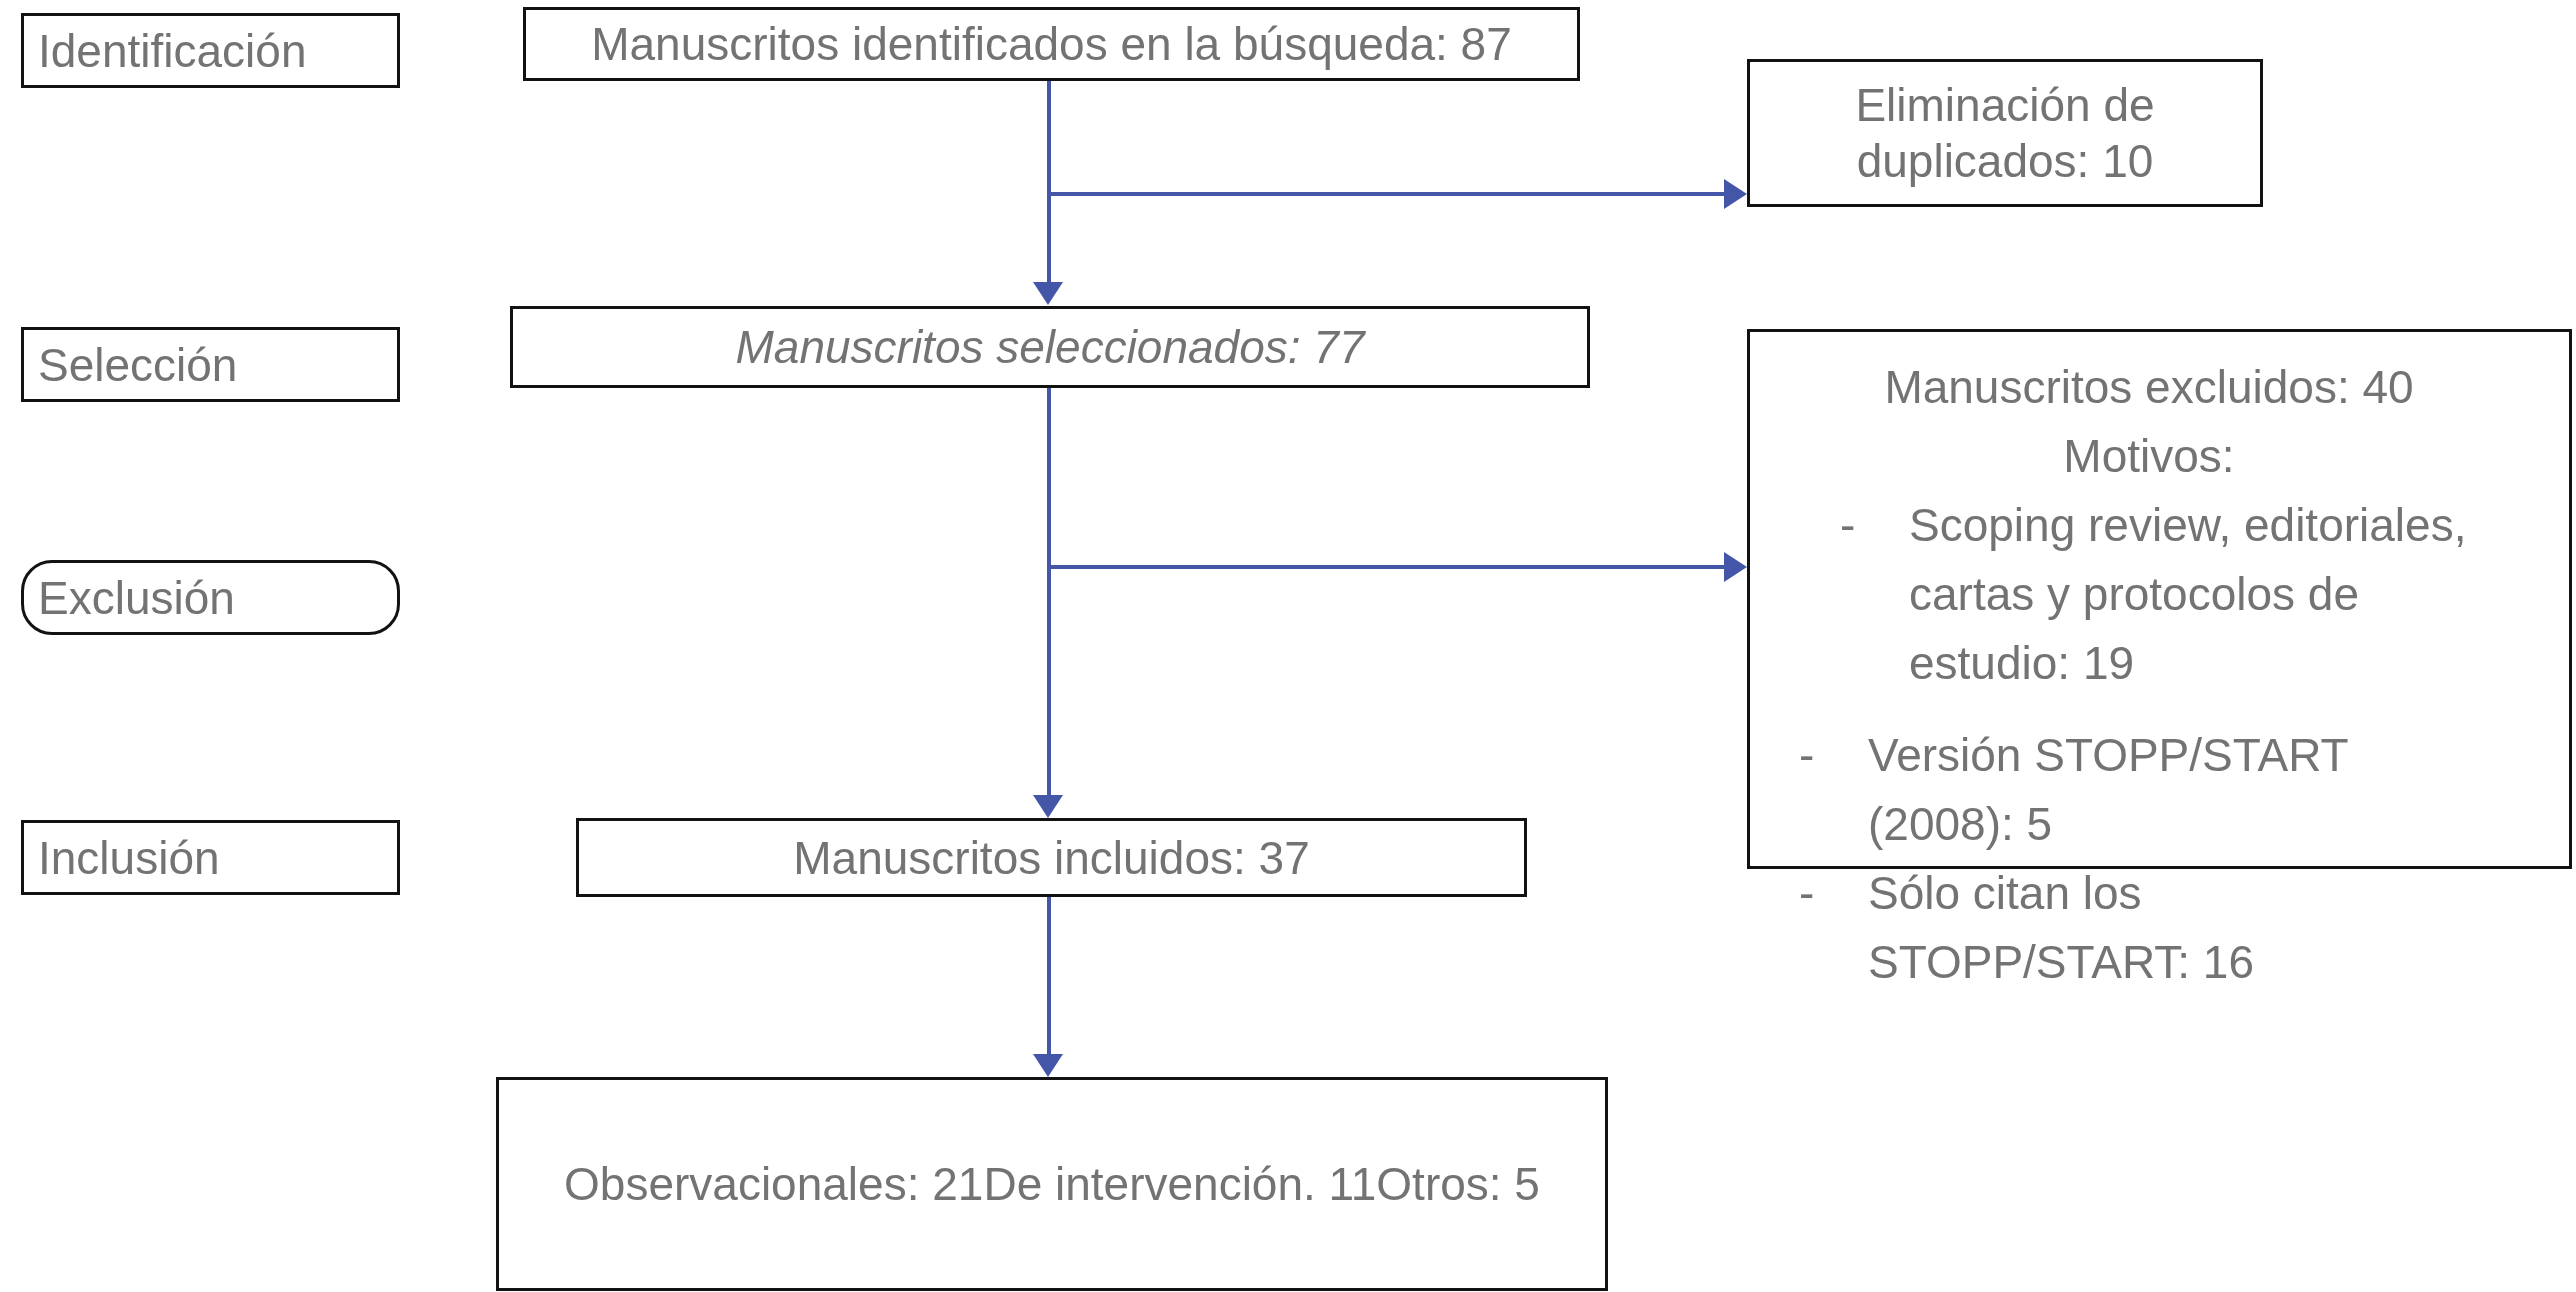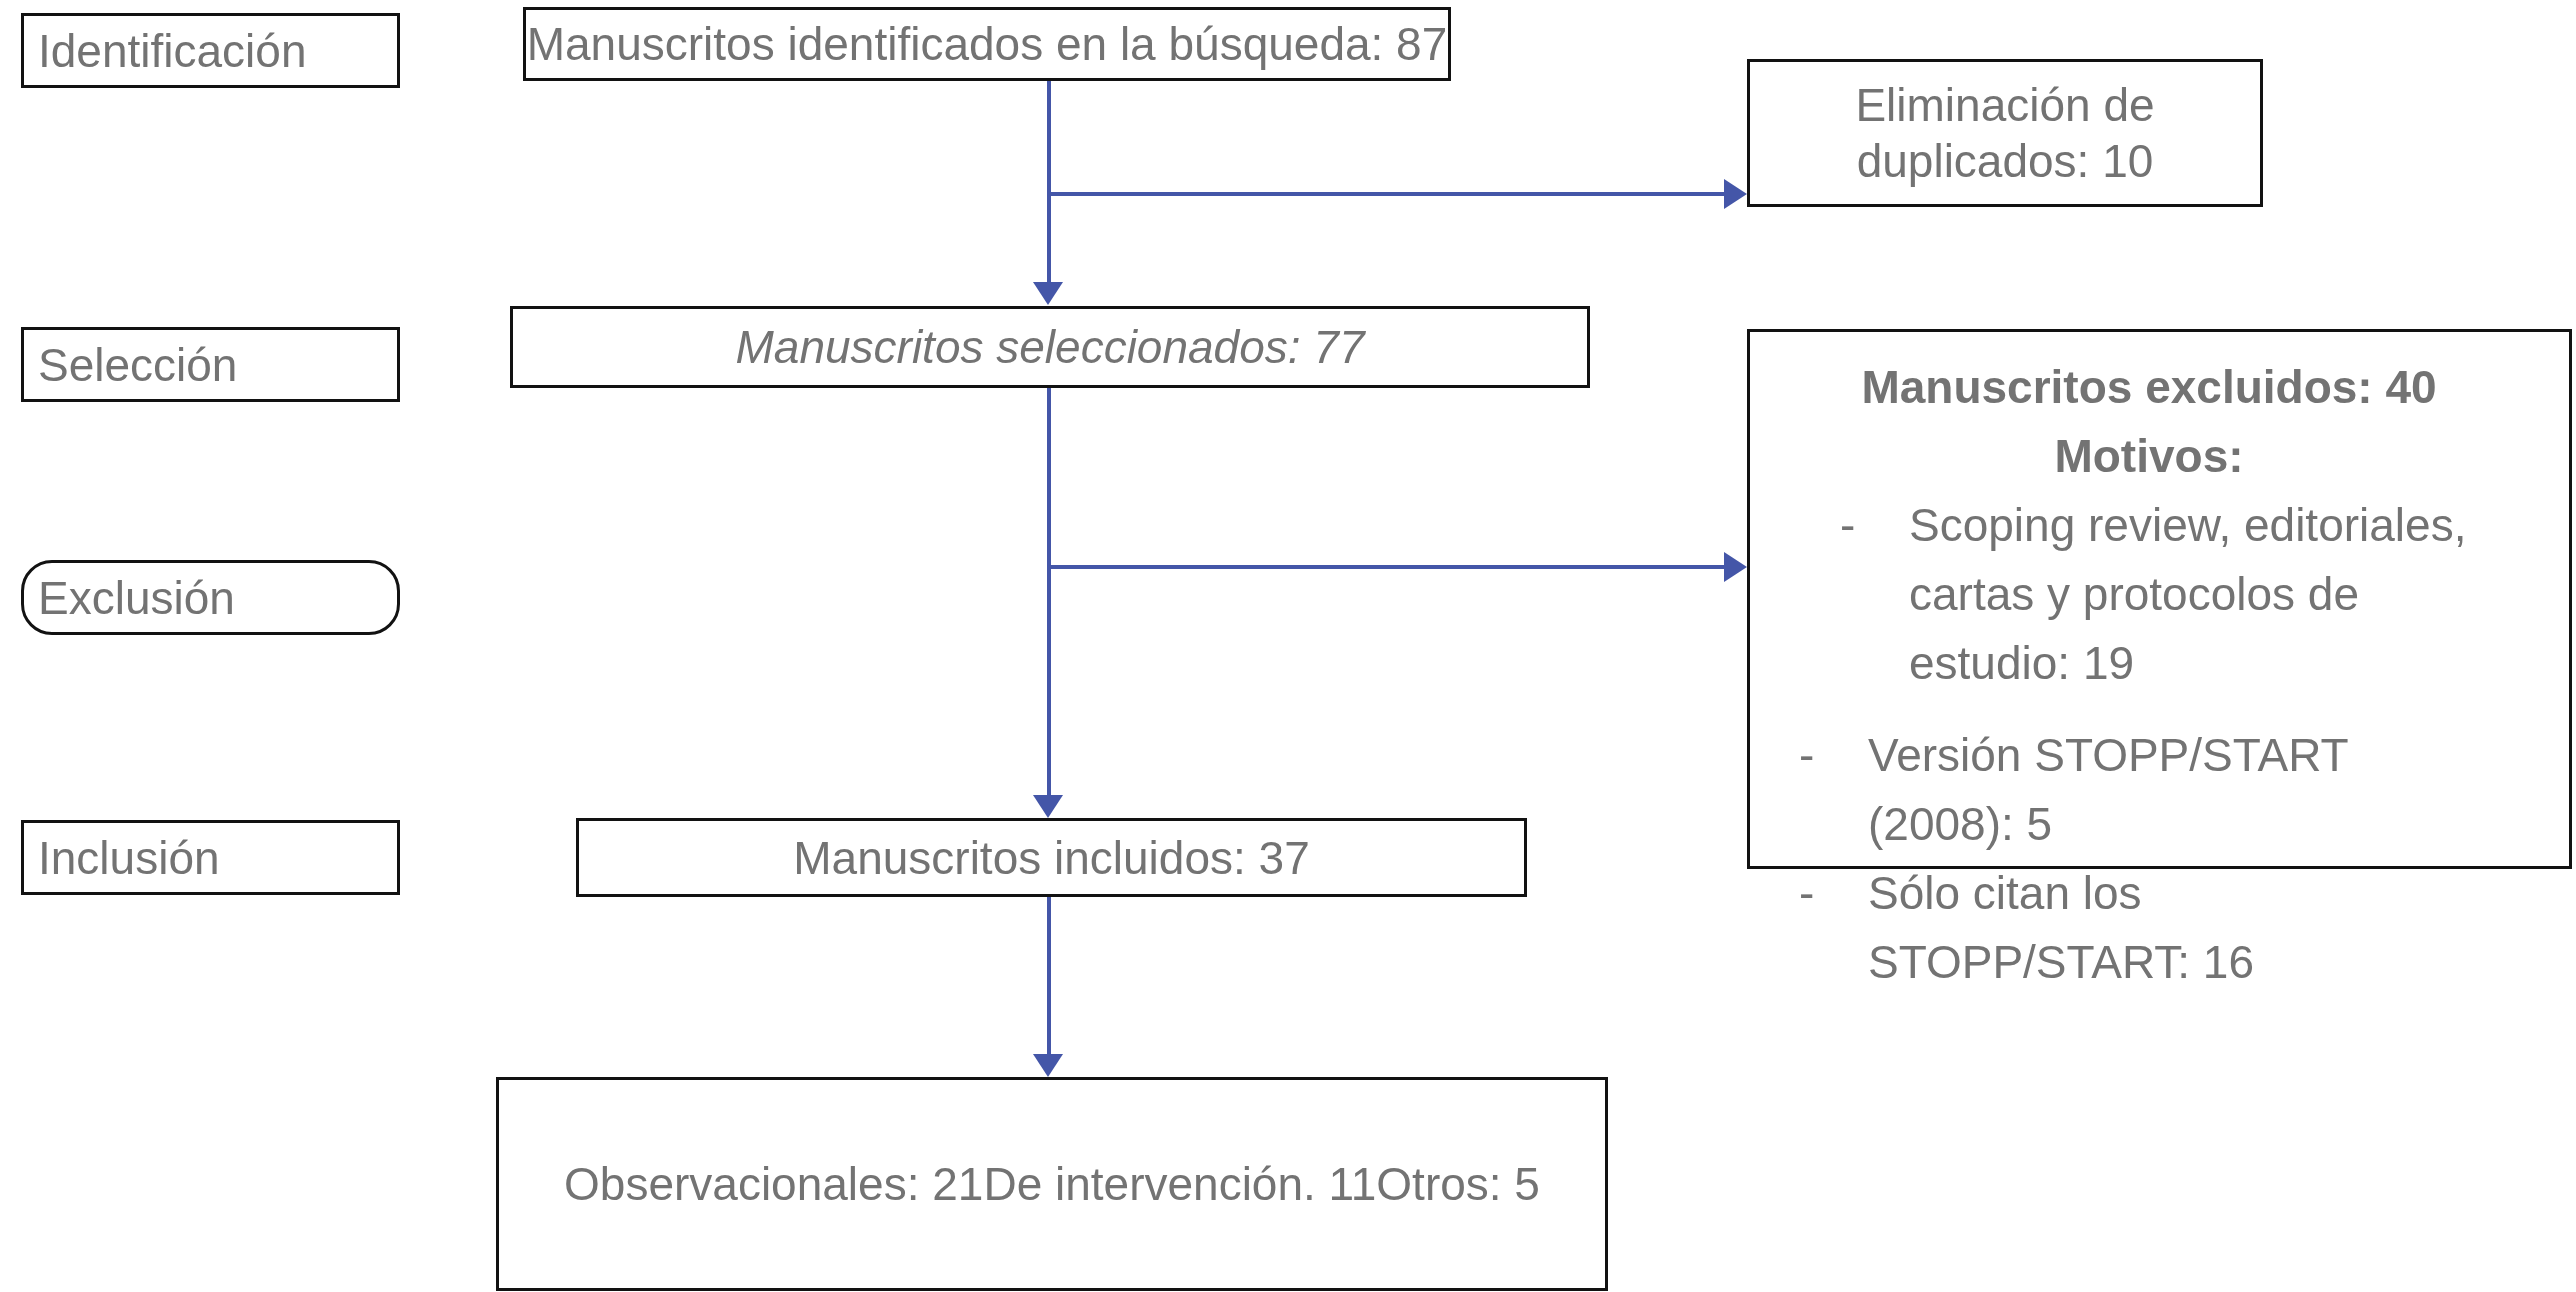--- a/index.html
+++ b/index.html
@@ -31,21 +31,21 @@
   }
   .stage-label {
     left: 21px;
     width: 379px;
     height: 75px;
     padding-left: 14px;
     justify-content: flex-start;
     text-align: left;
   }
   
-  #box-identificados { left: 523px;  top: 7px;    width: 928px; height: 74px; }
+  #box-identificados { left: 523px;  top: 7px;    width: 1057px; height: 74px; }
   #box-duplicados    { left: 1747px; top: 59px;   width: 516px;  height: 148px; line-height: 1.22; }
   #box-seleccionados { left: 510px;  top: 306px;  width: 1080px; height: 82px; font-style: italic; }
   #box-excluidos     { left: 1747px; top: 329px;  width: 825px;  height: 540px; }
   #box-incluidos     { left: 576px;  top: 818px;  width: 951px; height: 79px; }
   #box-tipos         { left: 496px;  top: 1077px; width: 1112px; height: 214px; line-height: 1.4; }
   #label-identificacion { top: 13.2px; }
   #label-seleccion      { top: 327px; }
   #label-exclusion      { top: 560px; border-radius: 31px; }
   #label-inclusion      { top: 820px; }
 
@@ -60,21 +60,21 @@
   }
 
   
   #box-excluidos {
     flex-direction: column;
     align-items: stretch;
     justify-content: flex-start;
     padding: 21px 21px 0 0;
     line-height: 1.5;
   }
-  .xc-center { text-align: center; font-weight: bold; }
+  .xc-center { text-align: center; }
   .bullet {
     display: flex;
     align-items: flex-start;
   }
   .bullet .marker {
     flex: 0 0 69px;
     text-align: left;
   }
   .bullet .btext {
     max-width: 582px;

